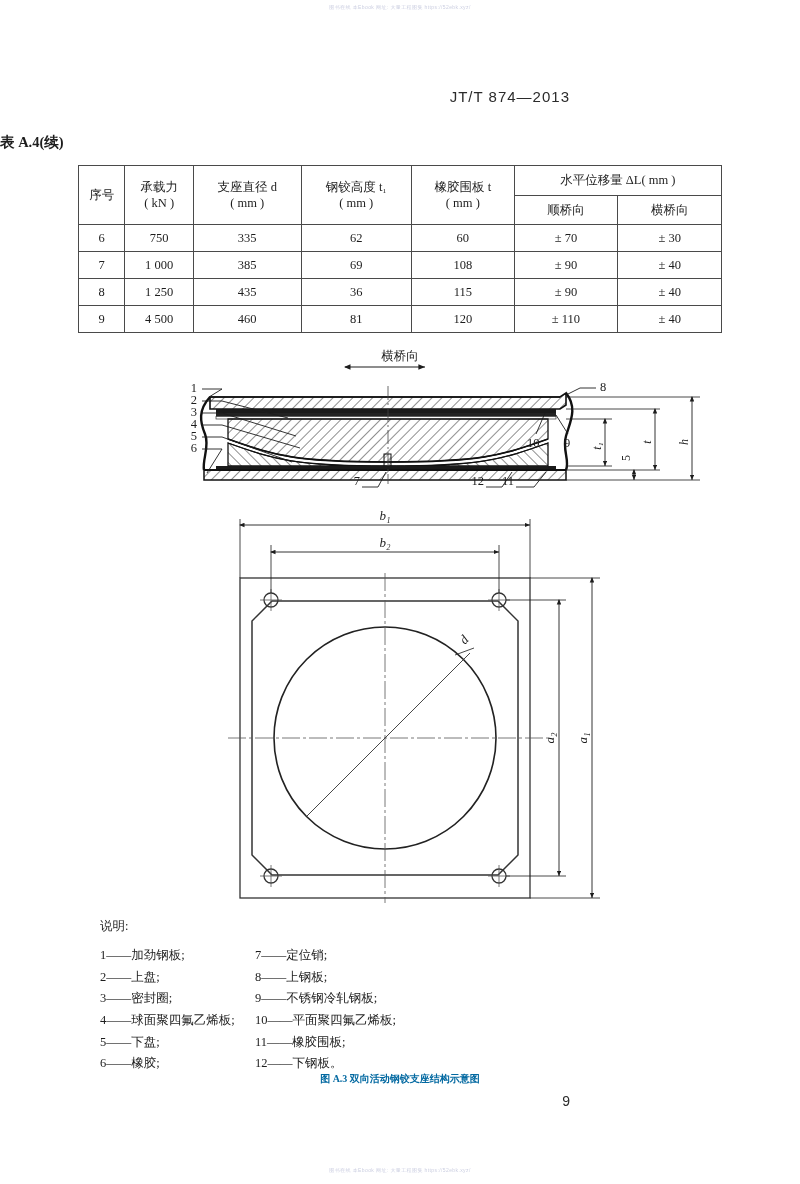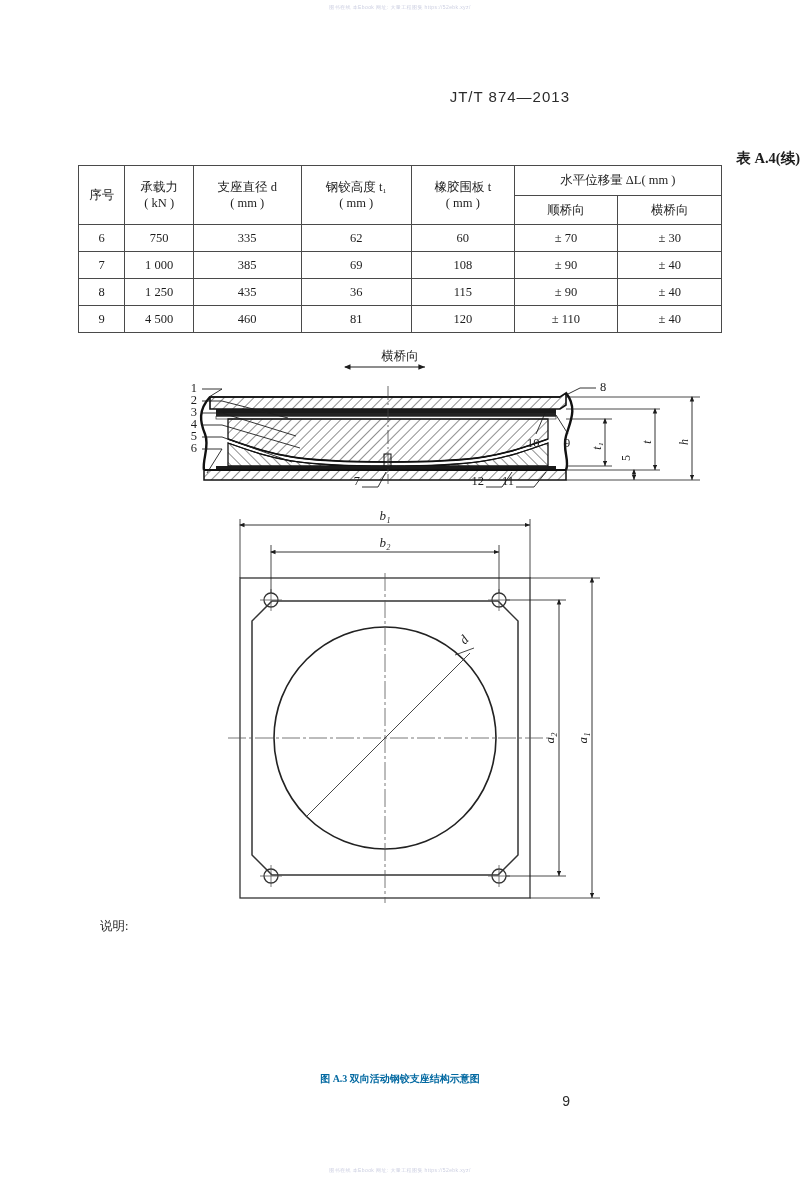--- a/index.html
+++ b/index.html
@@ -48,25 +48,24 @@
     color: #2b2b2b;
     font-family: "Liberation Sans", sans-serif;
   }
 
   
   .table-caption {
     position: absolute;
     top: 133px;
     left: 0;
     width: 800px;
-    text-align: right;
+    text-align: left;
     font-size: 14.5px;
     font-weight: bold;
     color: #1d1d1d;
-    margin-top: 16px;
   }
   table.spec {
     position: absolute;
     top: 165px;
     left: 78px;
     width: 644px;
     border-collapse: collapse;
     font-size: 12.5px;
     color: #1d1d1d;
   }
@@ -432,20 +431,34 @@
     <g stroke="#1d1d1d" stroke-width=".9">
       <line x1="592" y1="73" x2="592" y2="393" marker-start="url(#parrE)" marker-end="url(#parrS)"></line>
       <line x1="559" y1="95" x2="559" y2="371" marker-start="url(#parrE)" marker-end="url(#parrS)"></line>
     </g>
     <text x="587" y="233" font-size="13" font-style="italic" transform="rotate(-90 587 233)" text-anchor="middle">a₁</text>
     <text x="554" y="233" font-size="13" font-style="italic" transform="rotate(-90 554 233)" text-anchor="middle">a₂</text>
   </svg>
 
   <div class="legend">
     <div class="legend-title">说明:</div>
+    <div class="legend-grid">
+      <div class="legend-item">1——加劲钢板;</div>
+      <div class="legend-item">7——定位销;</div>
+      <div class="legend-item">2——上盘;</div>
+      <div class="legend-item">8——上钢板;</div>
+      <div class="legend-item">3——密封圈;</div>
+      <div class="legend-item">9——不锈钢冷轧钢板;</div>
+      <div class="legend-item">4——球面聚四氟乙烯板;</div>
+      <div class="legend-item">10——平面聚四氟乙烯板;</div>
+      <div class="legend-item">5——下盘;</div>
+      <div class="legend-item">11——橡胶围板;</div>
+      <div class="legend-item">6——橡胶;</div>
+      <div class="legend-item">12——下钢板。</div>
+    </div>
   </div>
 
   <div class="fig-caption">图 A.3  双向活动钢铰支座结构示意图</div>
 
   <div class="folio">9</div>
 
   <div class="watermark bottom">图书在线  本Ebook  网址: 大量工程图集 https://52ebk.xyz/</div>
 
 </div>
 

